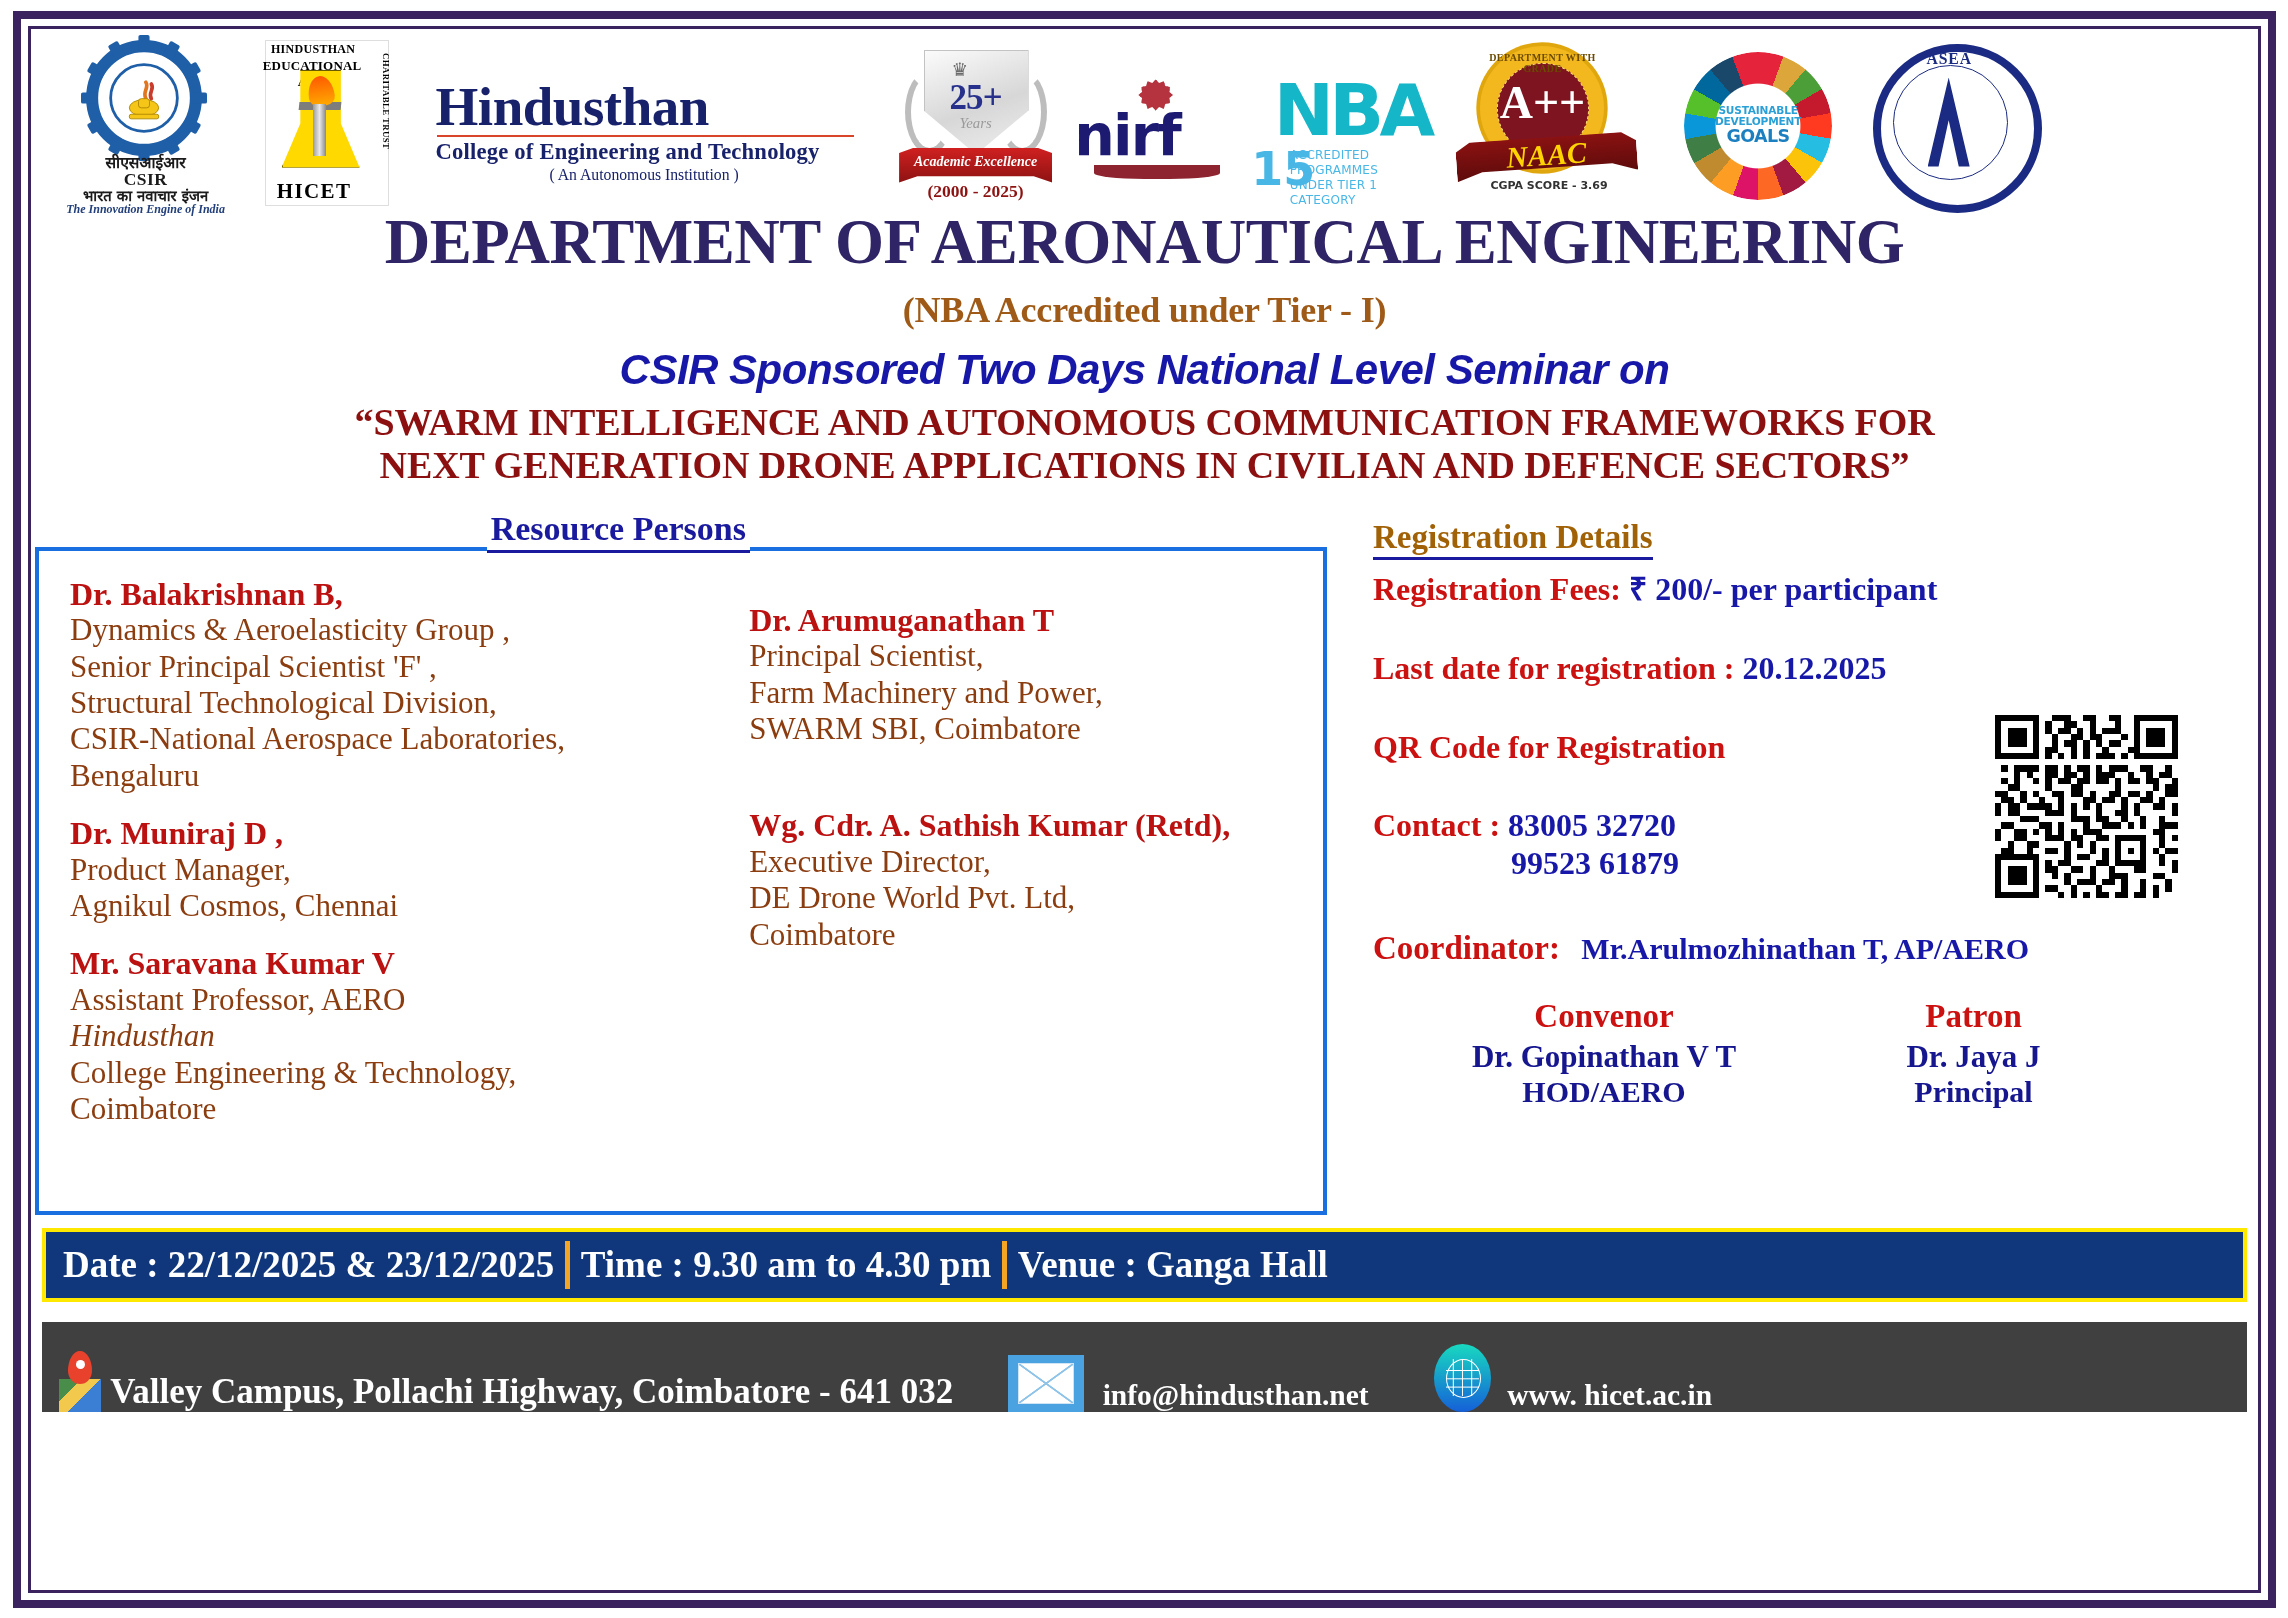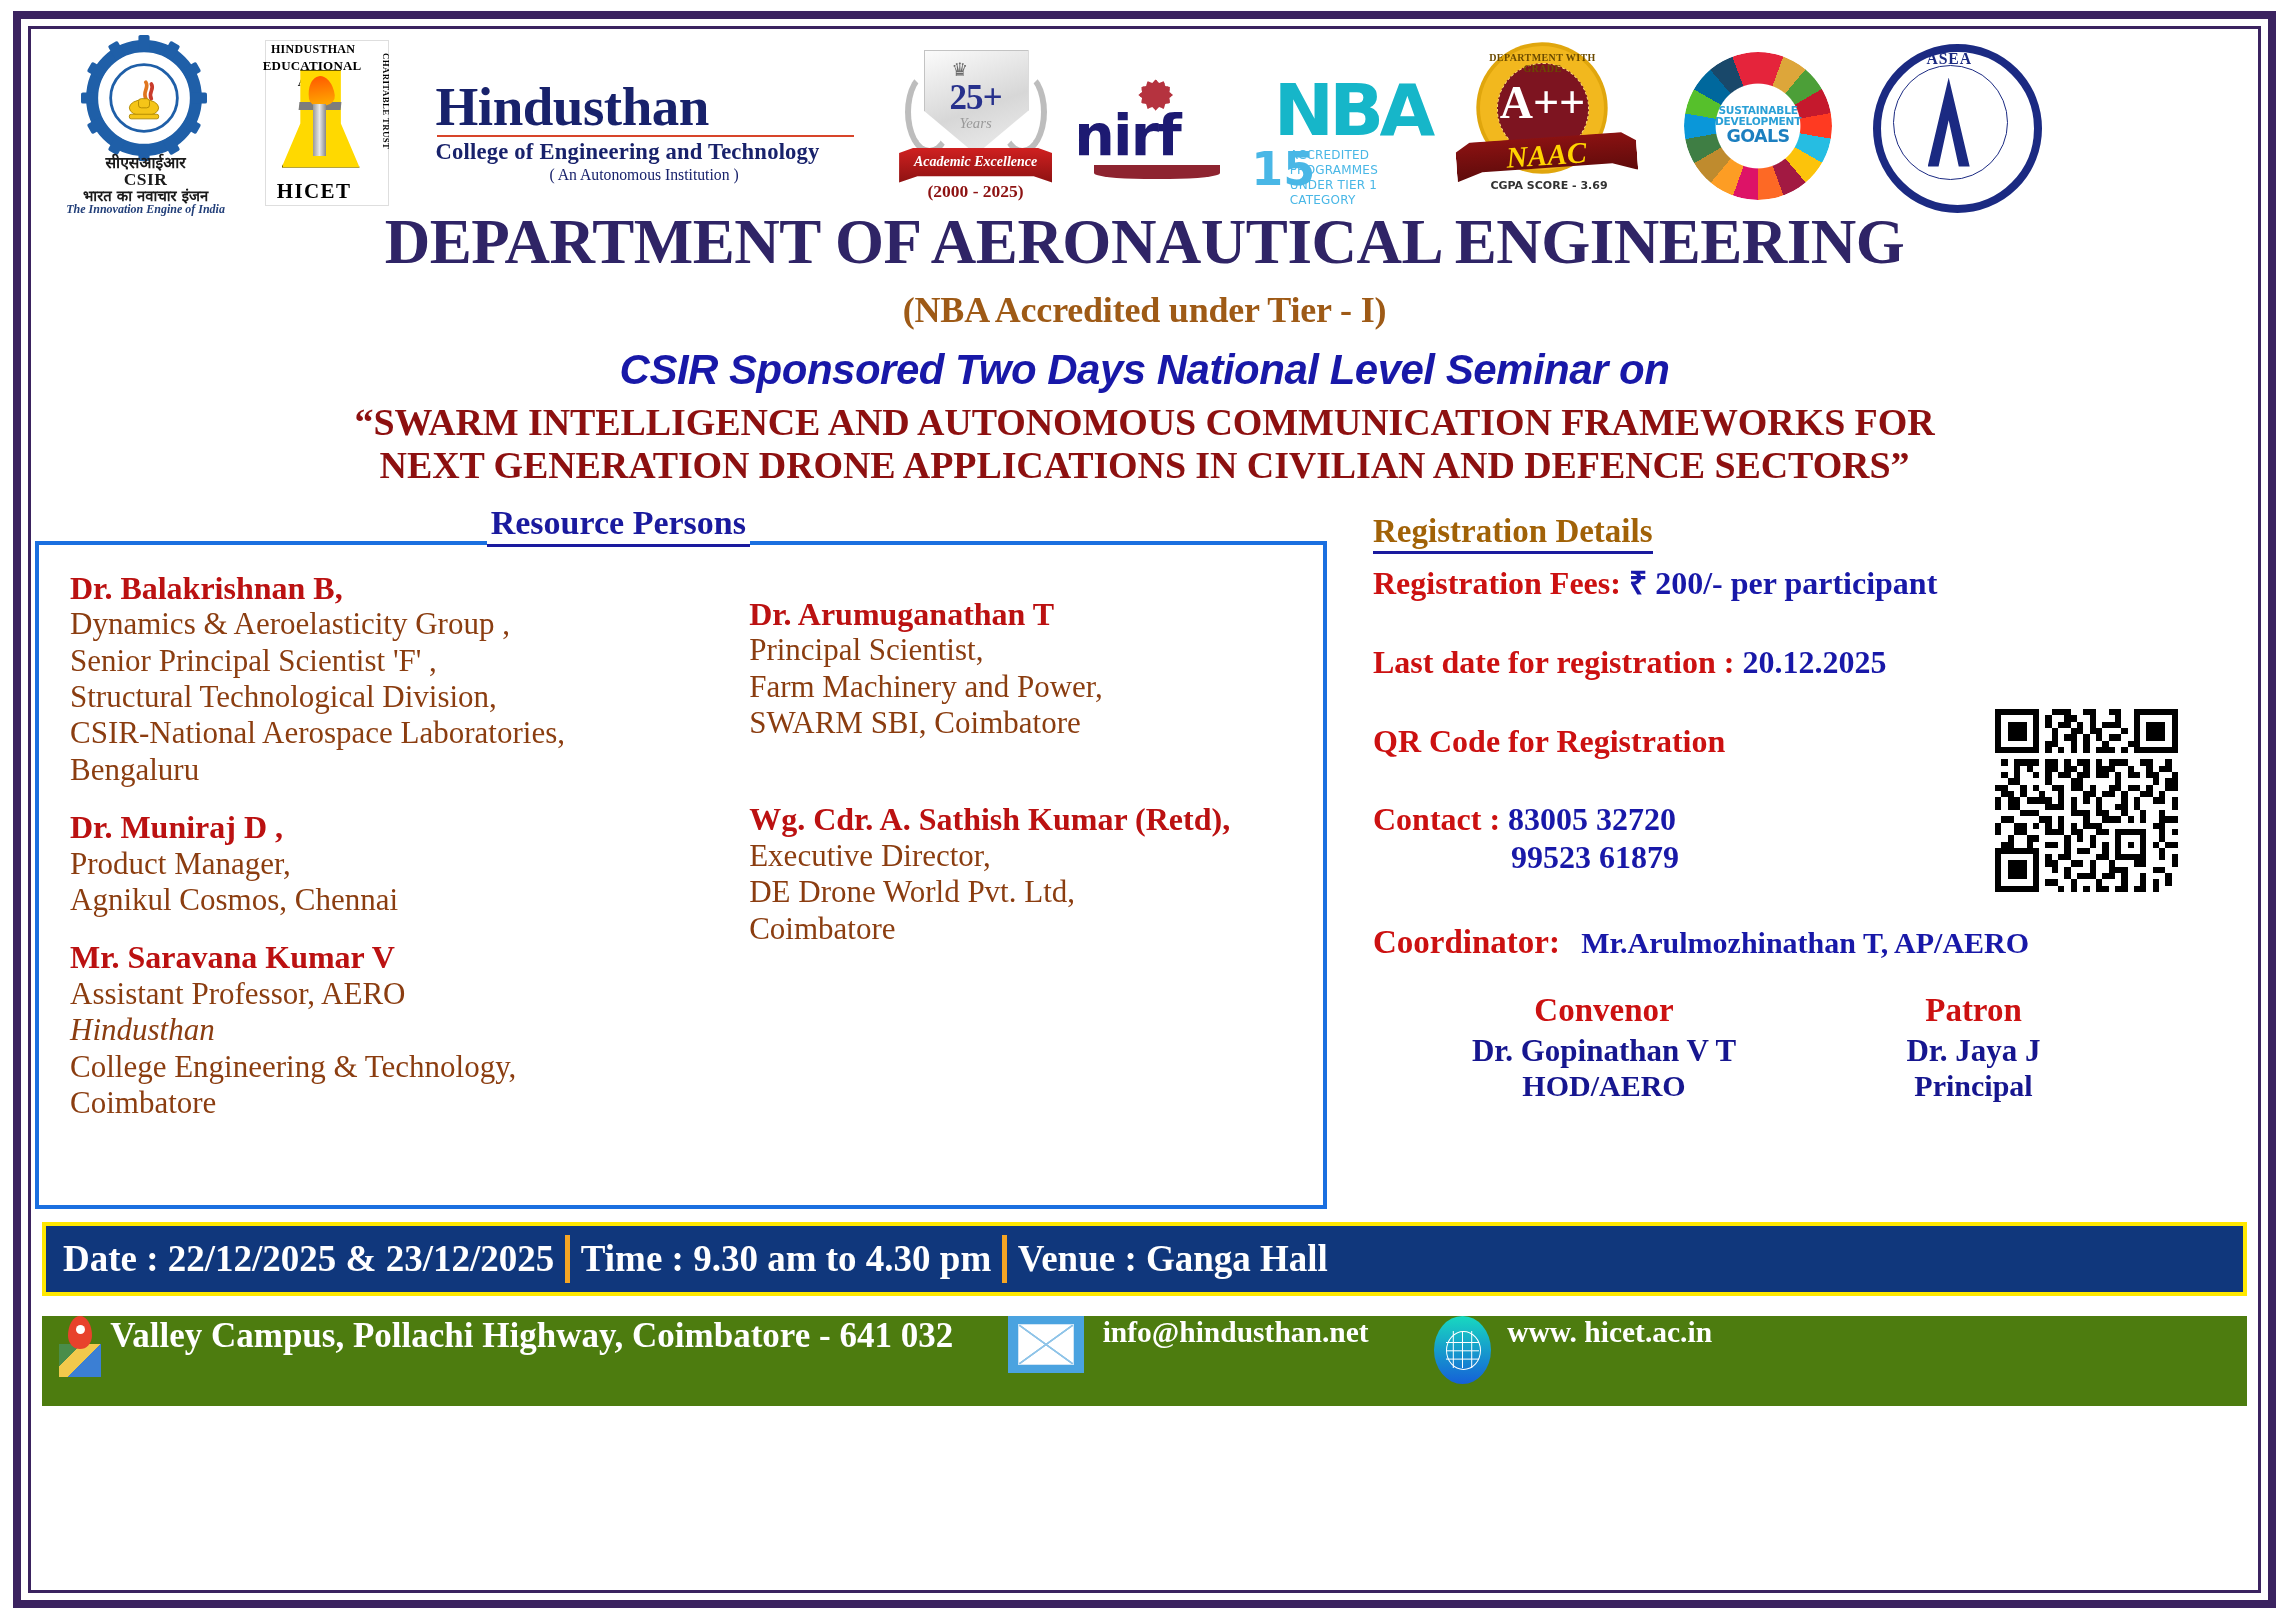--- a/index.html
+++ b/index.html
@@ -298,21 +298,21 @@
     color: #8d1010;
     line-height: 1.14;
     margin-top: 7.4px;
     letter-spacing: -0.1px;
     padding: 0 28px;
   }
 
   
   .mid {
     position: relative;
-    margin-top: 20px;
+    margin-top: 26px;
     display: flex;
     align-items: flex-start;
   }
 
   
   .rp-wrap { position: relative; width: 1292px; }
   .rp-title {
     position: absolute;
     left: 452px; top: -3.7px;
     font-size: 34px; font-weight: bold;
@@ -418,24 +418,24 @@
     font-family: "Liberation Serif", serif;
   }
   .sep {
     display: inline-block; width: 4.6px; height: 48px;
     background: #f5a524; margin: 0 11px; flex: none;
   }
 
   
   .footer {
     margin: 20px 7.4px 0 7.4px;
-    background: #4d7c0f;
+    background: #404040;
     height: 90px;
     display: flex;
-    align-items: flex-start;
+    align-items: flex-end;
     padding: 0 16.6px;
     box-sizing: border-box;
   }
   .f-text {
     color: #fff; font-size: 35px; font-weight: bold;
     font-family: "Liberation Serif", serif;
   }
   .f-text.sm { font-size: 29.5px; }
   .pin-icon { width: 42px; height: 61px; position: relative; margin-right: 9.2px;}
   .pin-icon .map {

